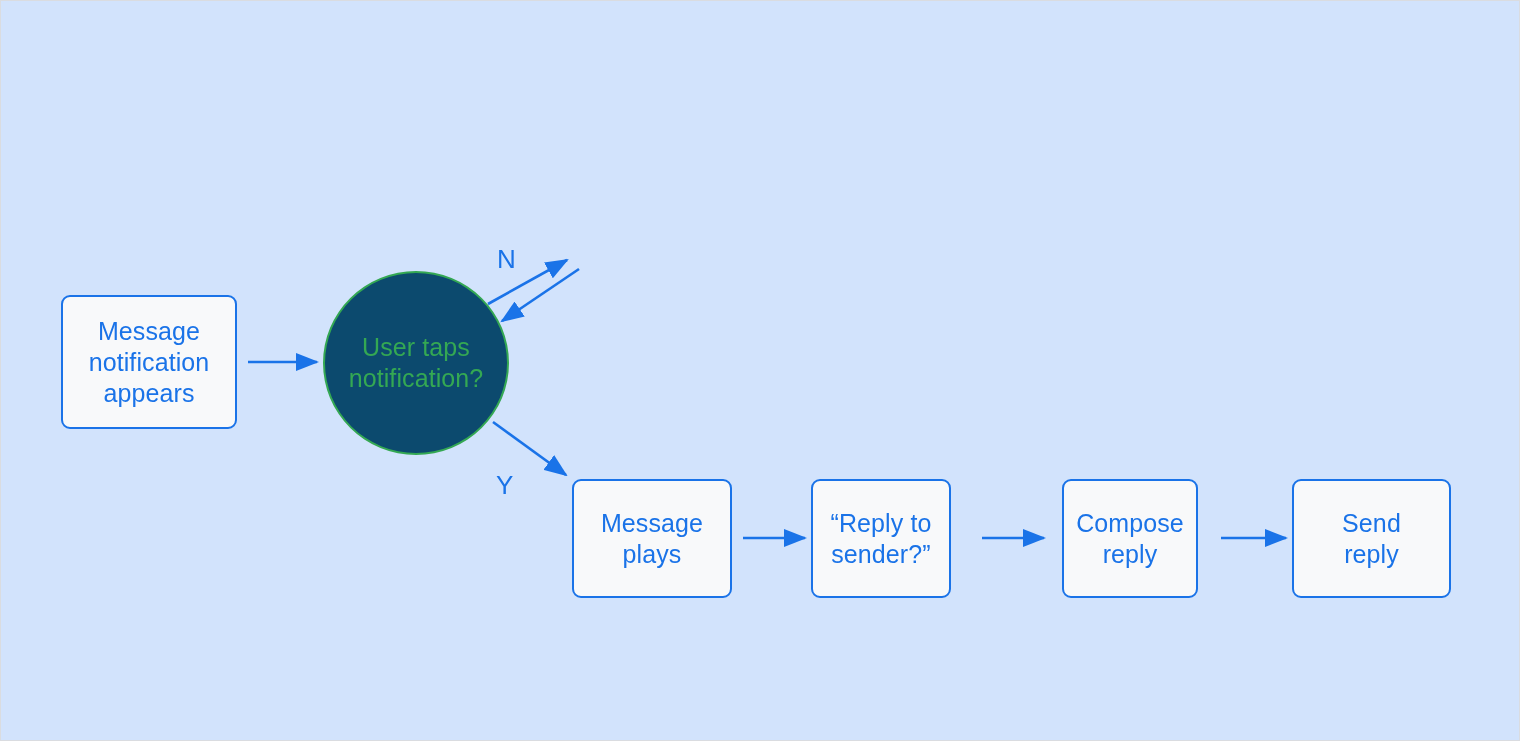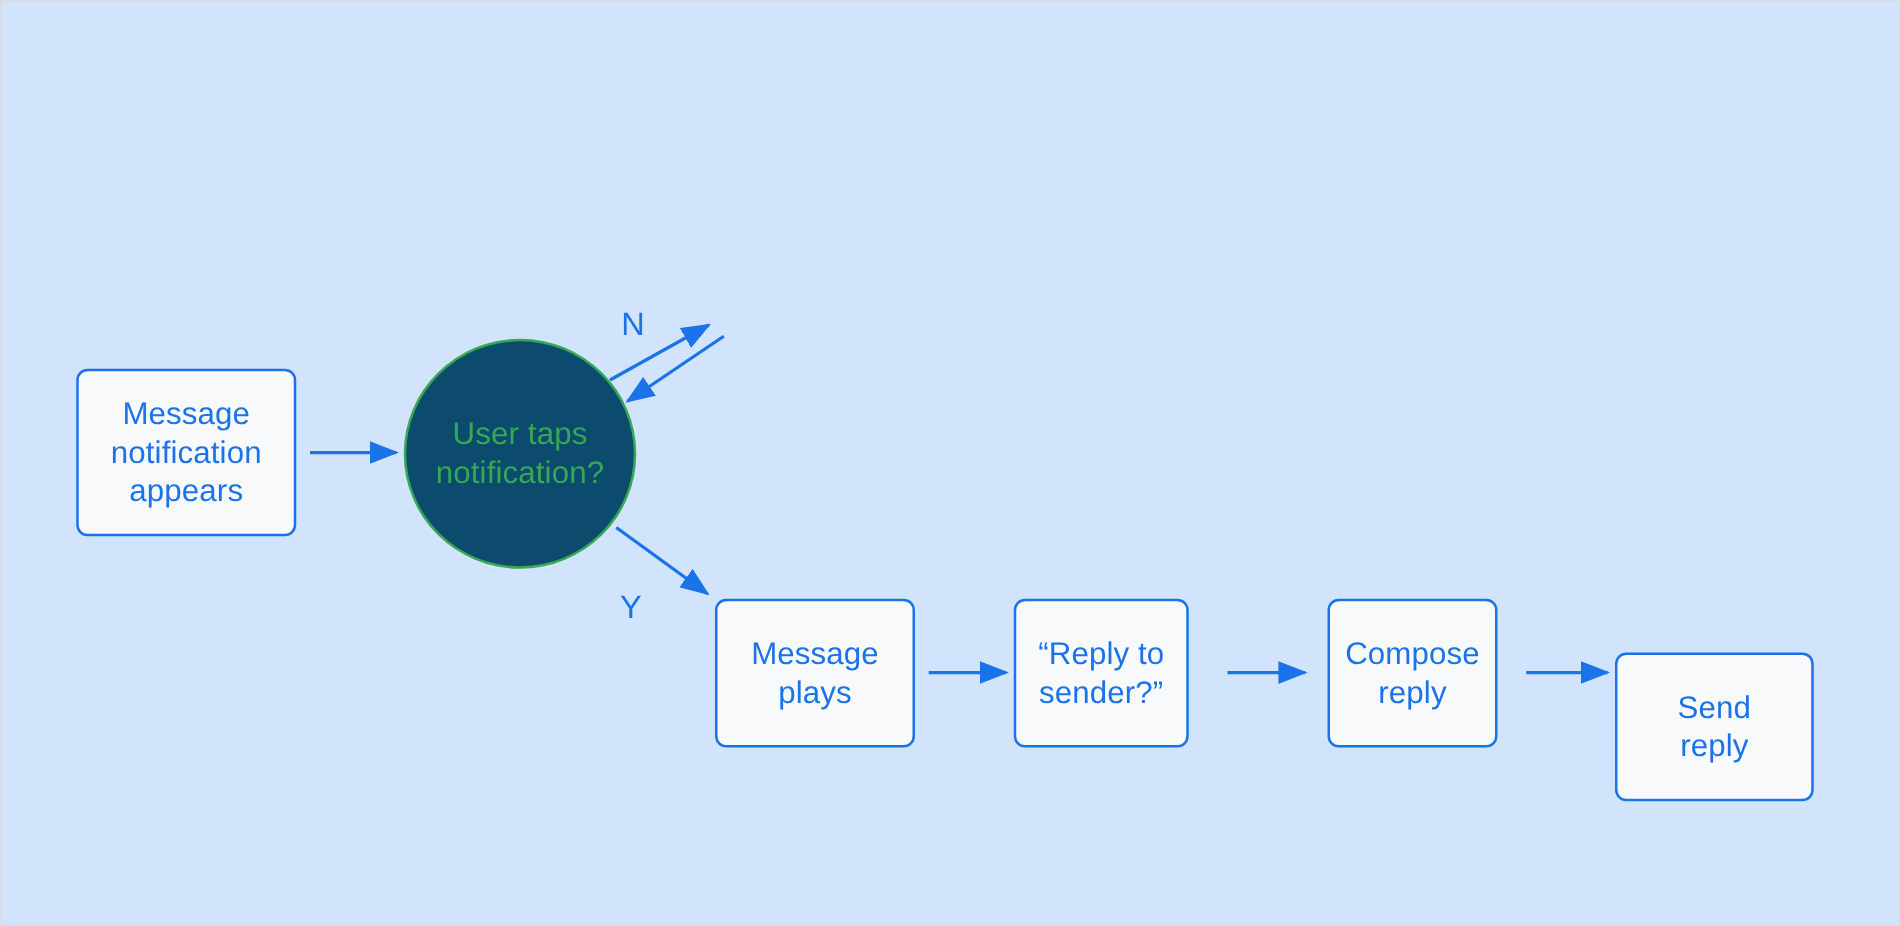--- a/index.html
+++ b/index.html
@@ -108,21 +108,21 @@
   <div class="node process" style="left:810px; top:478px; width:140px; height:119px;">
     <span class="node-label">“Reply to
 sender?”</span>
   </div>
 
   <div class="node process" style="left:1049px; top:478px; width:136px; height:119px;margin-left:12px;">
     <span class="node-label">Compose
 reply</span>
   </div>
 
-  <div class="node process" style="left:1291px; top:478px; width:159px; height:119px;margin-top:43px;">
+  <div class="node process" style="left:1291px; top:478px; width:159px; height:119px;">
     <span class="node-label">Send
 reply</span>
   </div>
 
   <span class="edge-label" style="left:496px; top:245px;">N</span>
 
   <span class="edge-label" style="left:495px; top:471px;">Y</span>
 
 </div>
 

